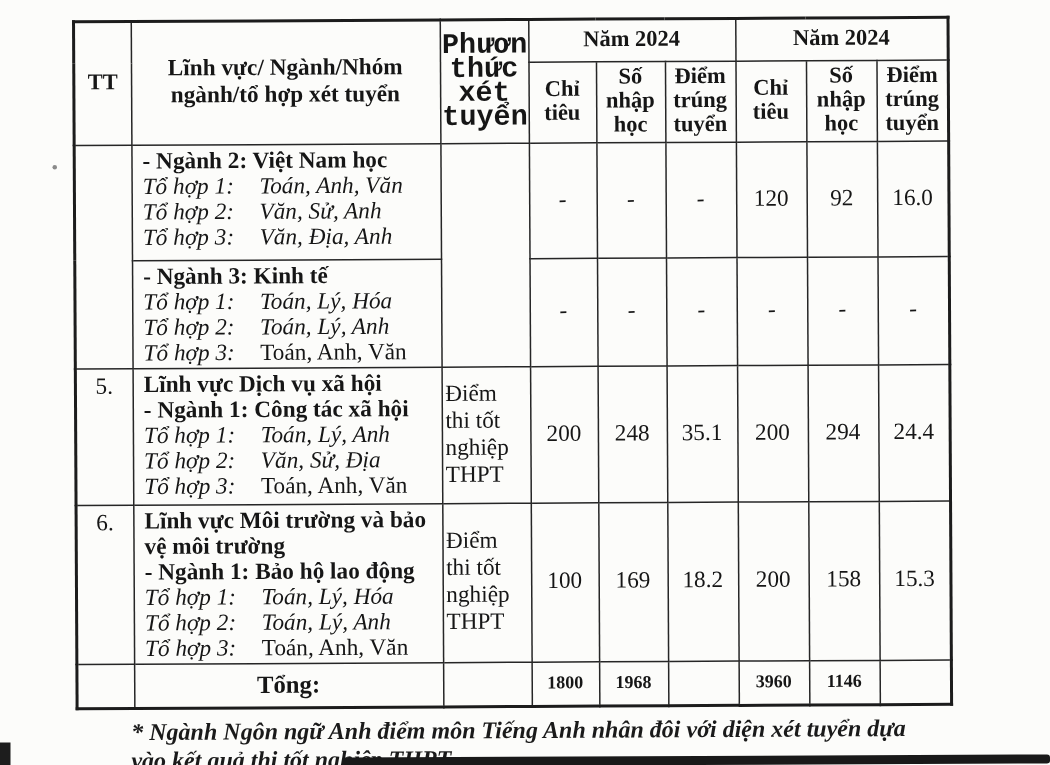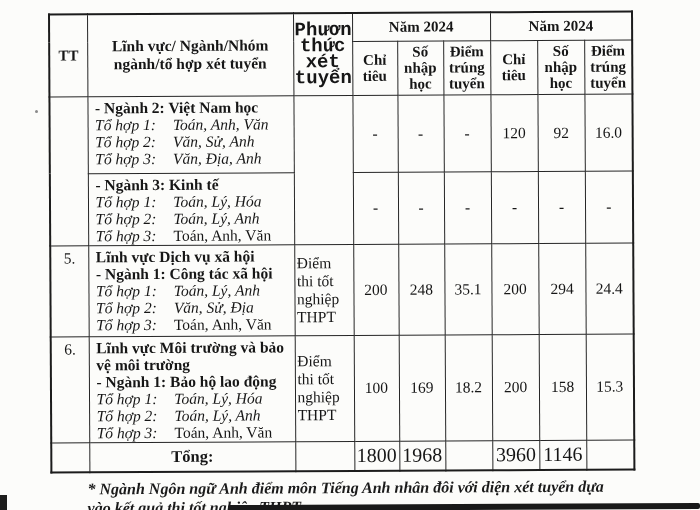--- a/index.html
+++ b/index.html
@@ -24,21 +24,21 @@
   .lb{margin-right:17px;}
   .rm{font-style:normal;}
   .method-cell{text-align:left;vertical-align:middle;font-size:15.5px;line-height:18px;padding:2px;}
   .num{text-align:center;vertical-align:middle;font-size:15.5px;}
   .row-a{height:77px;}
   .row-b{height:68px;}
   .row-5{height:91px;}
   .row-6{height:100px;}
   .row-total{height:30px;}
   .total-label{text-align:center;vertical-align:middle;font-size:16.5px;font-weight:bold;}
-  .total-num{font-weight:normal;font-size:20px;}
+  .total-num{font-weight:bold;font-size:12px;}
   .footnote{
     position:relative;margin-top:6px;margin-left:37px;width:545px;
     font-size:16px;font-weight:bold;font-style:italic;line-height:19px;color:#1a1a1a;
   }
   .streak{position:absolute;left:228px;top:504px;width:472px;height:6px;background:#191919;transform:rotate(-0.25deg);border-radius:2px;}
   .blob{position:absolute;left:0;top:495px;width:7px;height:15px;background:#1d1d1d;}
   .dot{position:absolute;left:35px;top:110px;width:3px;height:3px;background:#8a8a8a;border-radius:50%;}
 </style>
 </head>
 <body>

